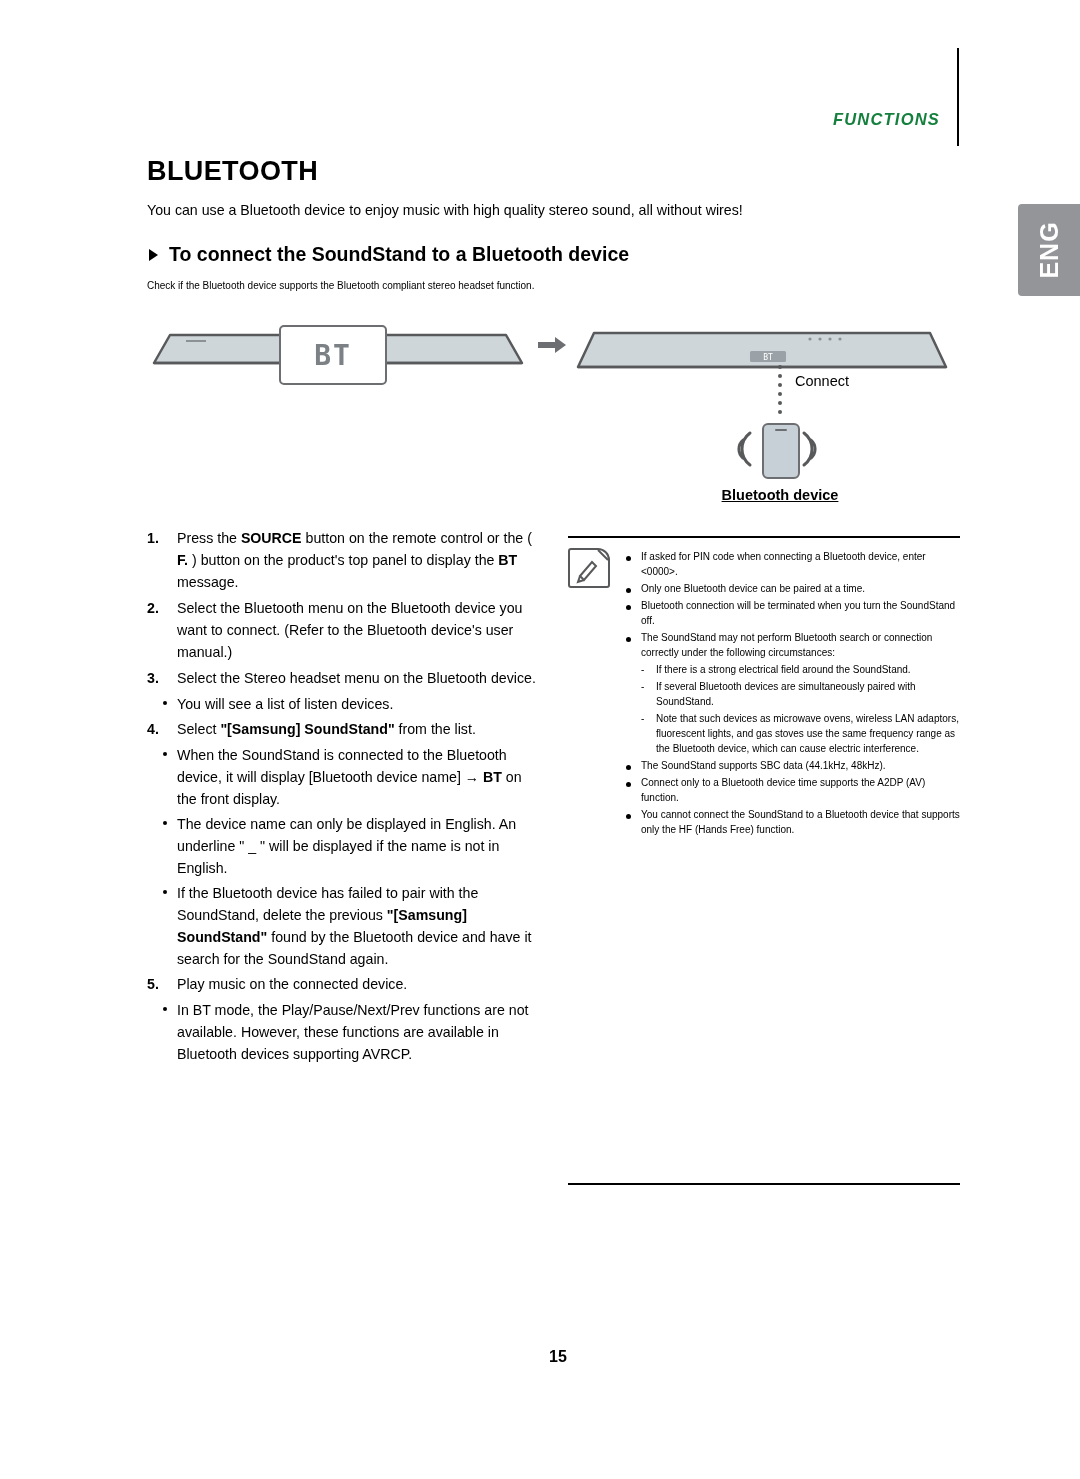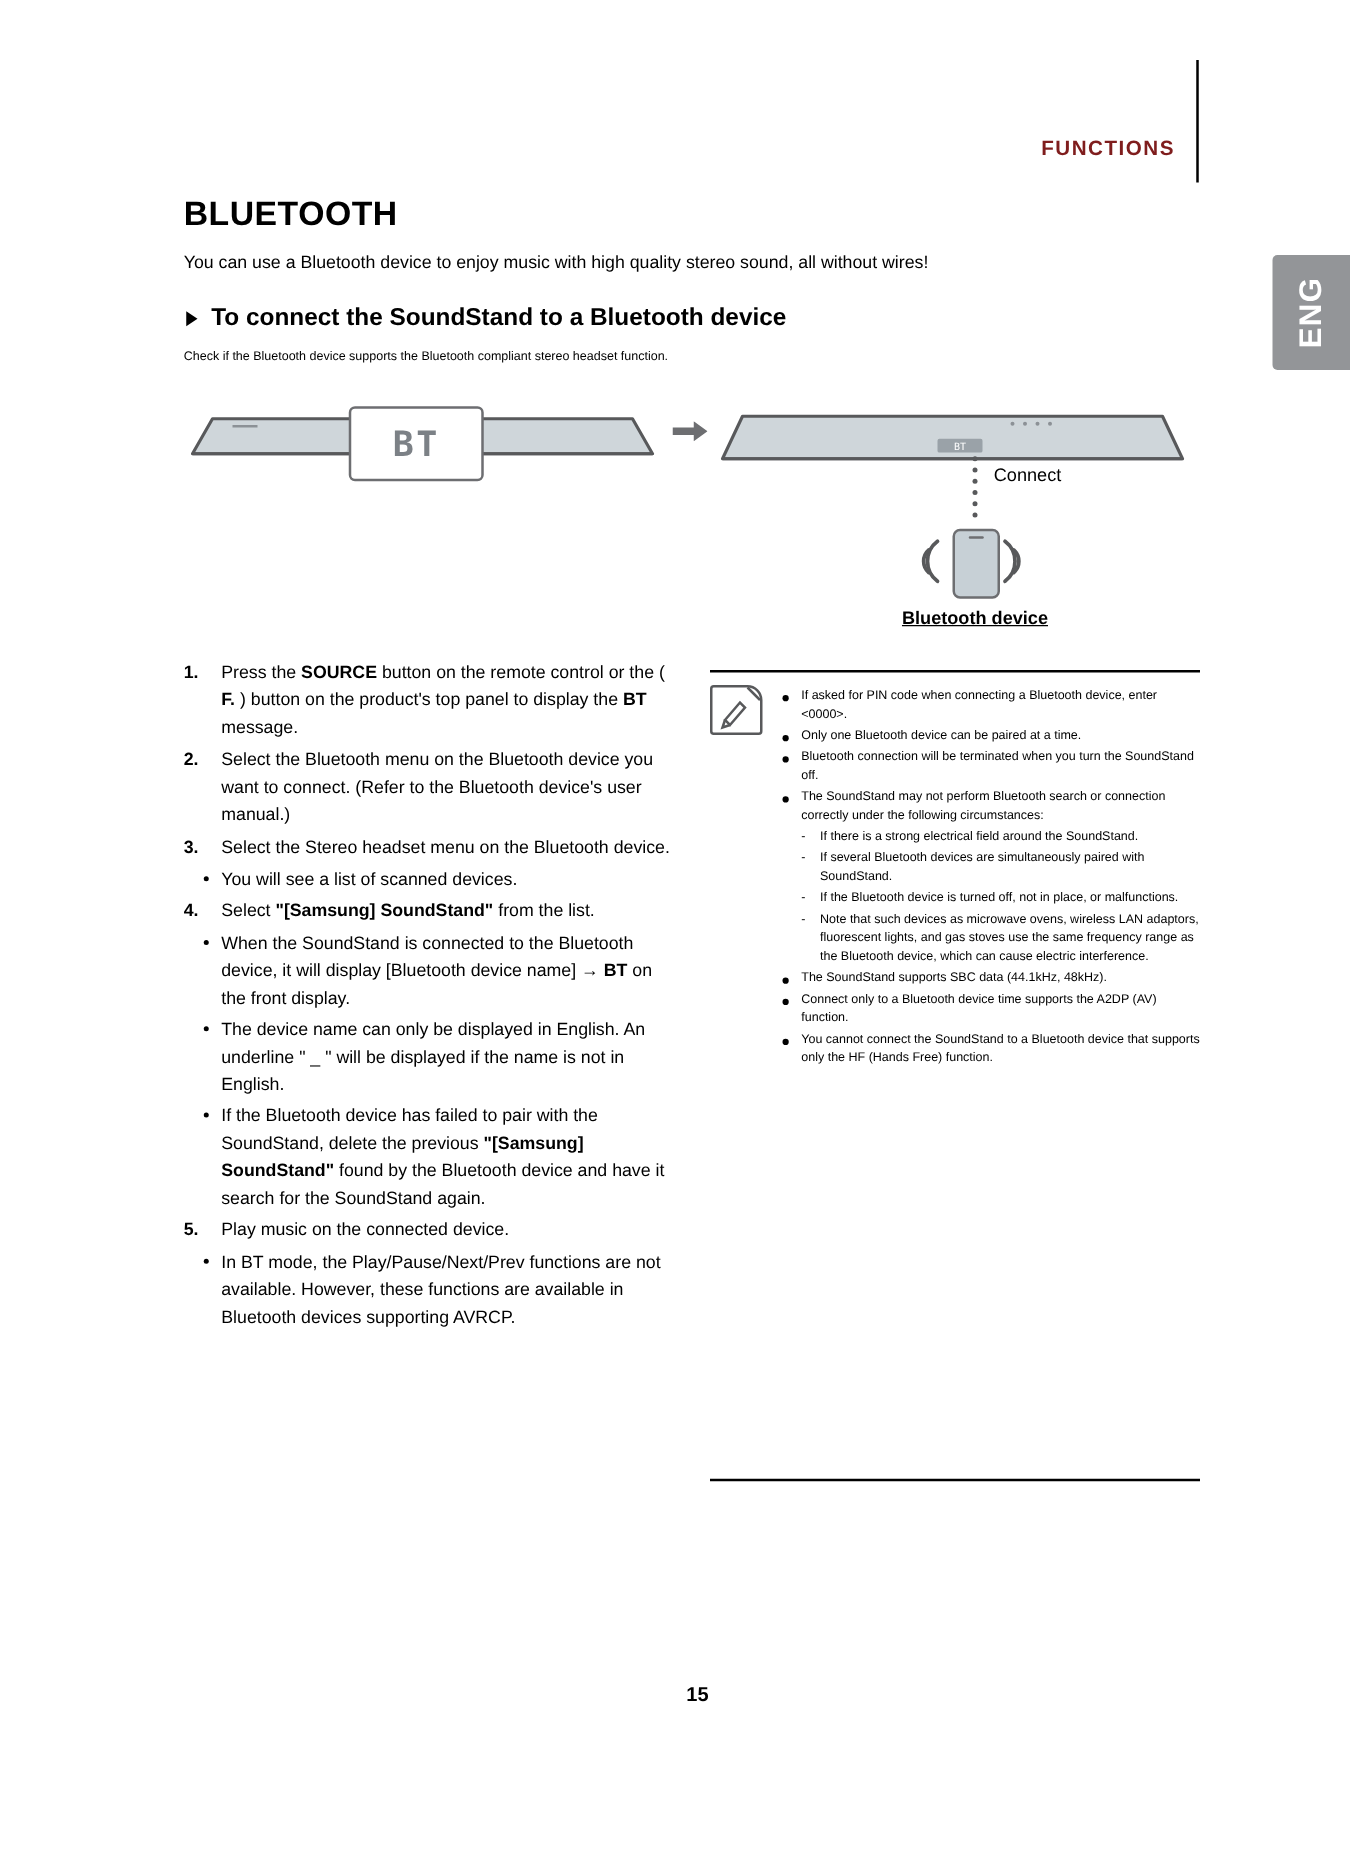--- a/index.html
+++ b/index.html
@@ -25,21 +25,22 @@
     height: 98px;
     background: #000000;
   }
   .header-label {
     position: absolute;
     right: 140px;
     top: 110px;
     font-size: 16.5px;
     font-weight: bold;
     letter-spacing: 1.2px;
-    color: #7f1d1d;
+    color: #15803d;
+    font-style: italic;
   }
 
   
   .eng-tab {
     position: absolute;
     right: 0px;
     top: 204px;
     width: 62px;
     height: 92px;
     background: #939598;
@@ -376,21 +377,21 @@
     <path d="M11 13 A12 12 0 0 1 11 31" fill="none" stroke="#58595b" stroke-width="3" stroke-linecap="round"></path>
   </svg>
 
   <div class="device-label">Bluetooth device</div>
 </div>
 
 <div class="col-left" id="steps-col">
     <div class="num-item"><span class="num">1.</span><span>Press the <b>SOURCE</b> button on the remote control or the ( <b>F.</b> ) button on the product's top panel to display the <b>BT</b> message.</span></div>
     <div class="num-item"><span class="num">2.</span><span>Select the Bluetooth menu on the Bluetooth device you want to connect. (Refer to the Bluetooth device's user manual.)</span></div>
     <div class="num-item"><span class="num">3.</span><span>Select the Stereo headset menu on the Bluetooth device.</span></div>
-    <div class="bullet-item">You will see a list of scanned devices.</div>
+    <div class="bullet-item">You will see a list of listen devices.</div>
     <div class="num-item"><span class="num">4.</span><span>Select <b>"[Samsung] SoundStand"</b> from the list.</span></div>
     <div class="bullet-item">When the SoundStand is connected to the Bluetooth device, it will display [Bluetooth device name] → <b>BT</b> on the front display.</div>
     <div class="bullet-item">The device name can only be displayed in English. An underline " _ " will be displayed if the name is not in English.</div>
     <div class="bullet-item">If the Bluetooth device has failed to pair with the SoundStand, delete the previous <b>"[Samsung] SoundStand"</b> found by the Bluetooth device and have it search for the SoundStand again.</div>
     <div class="num-item"><span class="num">5.</span><span>Play music on the connected device.</span></div>
     <div class="bullet-item">In BT mode, the Play/Pause/Next/Prev functions are not available. However, these functions are available in Bluetooth devices supporting AVRCP.</div>
   </div>
 
 <div class="note-rule-top"></div>
 <div class="note-rule-bottom"></div>
@@ -402,21 +403,20 @@
     <path d="M12 28 L10 34 L16 32" fill="none" stroke="#58595b" stroke-width="2"></path>
   </svg>
 </div>
 <div class="note-body" id="notes-col">
     <div class="note-bullet">If asked for PIN code when connecting a Bluetooth device, enter &lt;0000&gt;.</div>
     <div class="note-bullet">Only one Bluetooth device can be paired at a time.</div>
     <div class="note-bullet">Bluetooth connection will be terminated when you turn the SoundStand off.</div>
     <div class="note-bullet">The SoundStand may not perform Bluetooth search or connection correctly under the following circumstances:</div>
     <div class="note-dash">If there is a strong electrical field around the SoundStand.</div>
     <div class="note-dash">If several Bluetooth devices are simultaneously paired with SoundStand.</div>
-    <div class="note-dash">If the Bluetooth device is turned off, not in place, or malfunctions.</div>
     <div class="note-dash">Note that such devices as microwave ovens, wireless LAN adaptors, fluorescent lights, and gas stoves use the same frequency range as the Bluetooth device, which can cause electric interference.</div>
     <div class="note-bullet">The SoundStand supports SBC data (44.1kHz, 48kHz).</div>
     <div class="note-bullet">Connect only to a Bluetooth device time supports the A2DP (AV) function.</div>
     <div class="note-bullet">You cannot connect the SoundStand to a Bluetooth device that supports only the HF (Hands Free) function.</div>
   </div>
 
 <div class="page-number">
   <span>15</span>
 </div>
 

